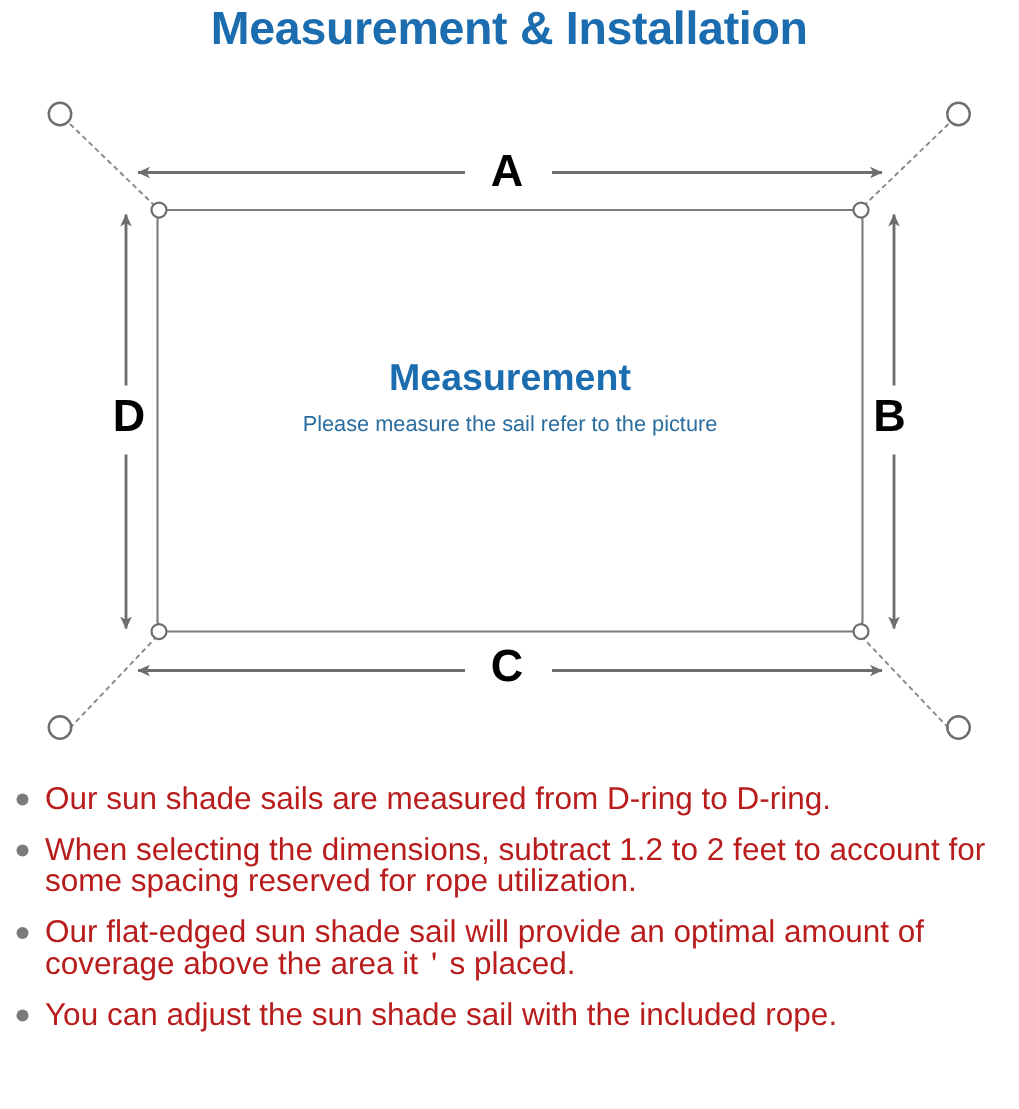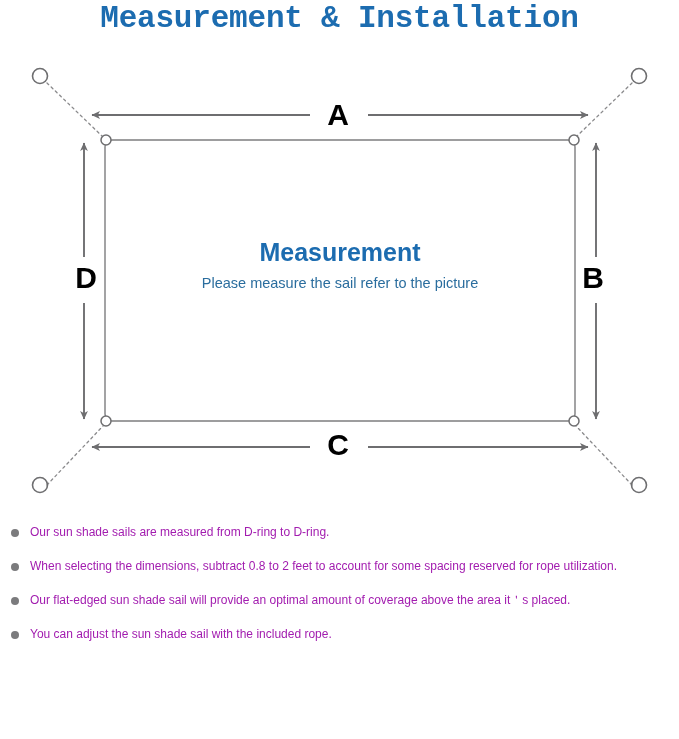--- a/index.html
+++ b/index.html
@@ -16,21 +16,21 @@
     -webkit-font-smoothing: antialiased;
   }
 
   
   #page-title {
     position: absolute;
     top: 0px;
     left: 0;
     width: 679px;
     text-align: center;
-    font-family: Liberation Mono, monospace;
+    font-family: Liberation Sans, sans-serif;
     font-size: 31px;
     font-weight: bold;
     color: #1c6cb0;
     letter-spacing: -0.2px;
     line-height: 38px;
     white-space: nowrap;
   }
 
   
   #diagram {
@@ -92,23 +92,23 @@
     left: 0;
     top: 522px;
     width: 679px;
   }
   .note-item {
     position: relative;
     padding-left: 30px;
     padding-right: 6px;
     margin-bottom: 13px;
     font-family: "Liberation Sans", sans-serif;
-    font-size: 12px;
+    font-size: 21px;
     line-height: 21px;
-    color: #a21caf;
+    color: #b91c1c;
   }
   .note-bullet {
     position: absolute;
     left: 11px;
     top: 7px;
     width: 8px;
     height: 8px;
     border-radius: 50%;
     background: #7b7b7d;
   }
@@ -192,21 +192,21 @@
 <div id="notes">
 
   <div class="note-item">
     <span class="note-bullet"></span>
     <span class="note-text">Our sun shade sails are measured from D-ring to D-ring.</span>
   </div>
 
 
   <div class="note-item">
     <span class="note-bullet"></span>
-    <span class="note-text">When selecting the dimensions, subtract 0.8 to 2 feet to account for some spacing reserved for rope utilization.</span>
+    <span class="note-text">When selecting the dimensions, subtract 1.2 to 2 feet to account for some spacing reserved for rope utilization.</span>
   </div>
 
   <div class="note-item">
     <span class="note-bullet"></span>
     <span class="note-text">Our flat-edged sun shade sail will provide an optimal amount of coverage above the area it＇s placed.</span>
   </div>
 
   <div class="note-item">
     <span class="note-bullet"></span>
     <span class="note-text">You can adjust the sun shade sail with the included rope.</span>

